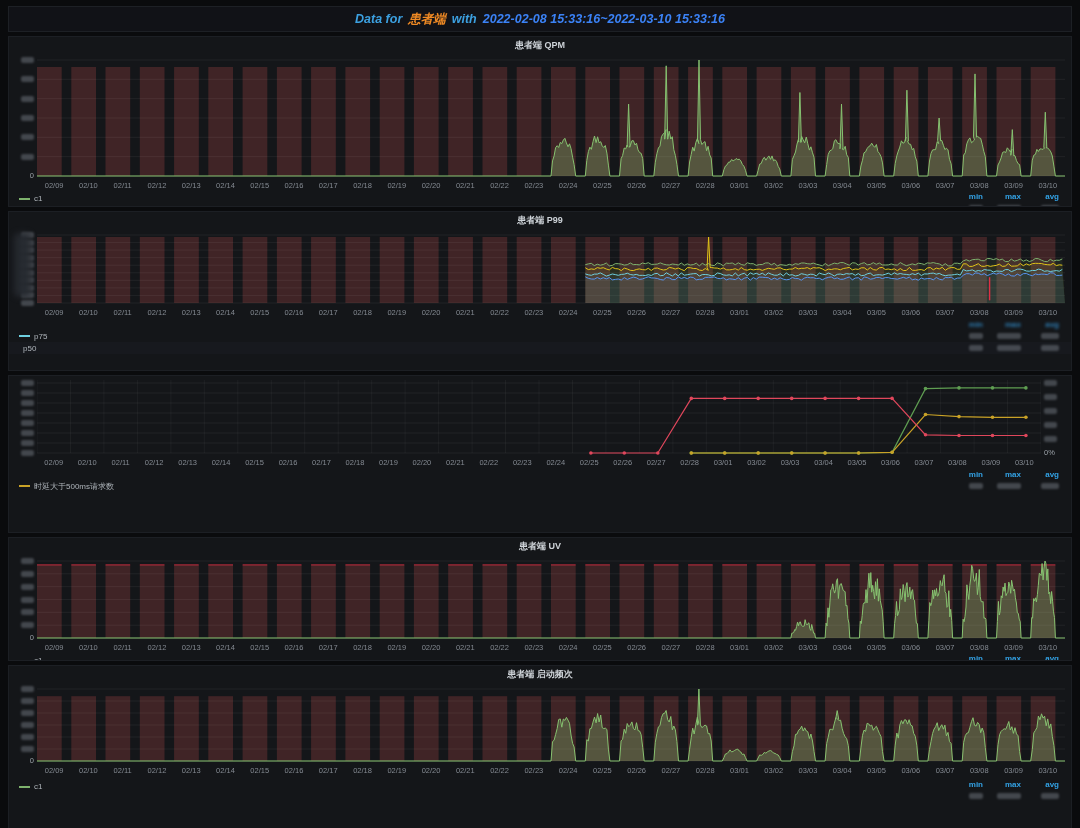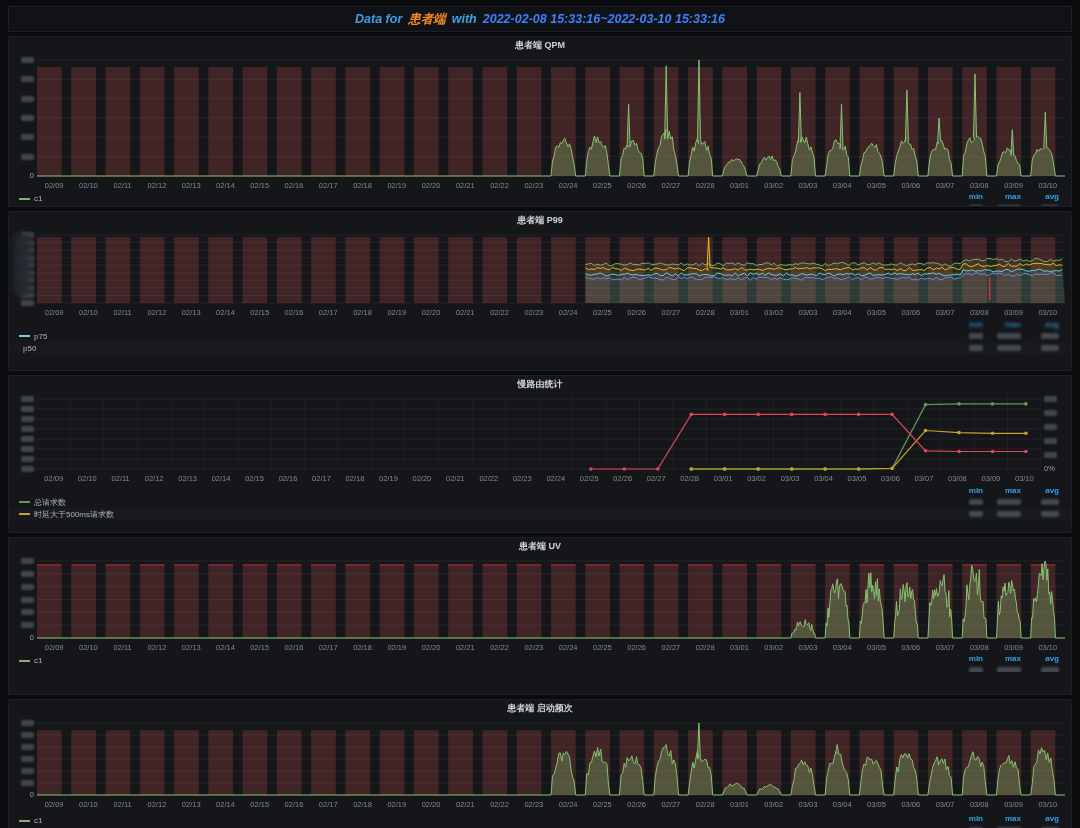--- a/index.html
+++ b/index.html
@@ -5,21 +5,21 @@
   *{box-sizing:border-box;margin:0;padding:0}
   html,body{width:1080px;height:828px;overflow:hidden}
   body{background:#0a0b0d;font-family:"Liberation Sans","DejaVu Sans",sans-serif;color:#c9ced3}
   .hdr{margin:6px 8px 0;height:26px;background:#111217;border:1px solid #1d2025;
        display:flex;align-items:center;justify-content:center;gap:6px;
        font-style:italic;font-weight:bold;font-size:12.5px}
   .hdr .blue{color:#3ca0e0}
   .hdr .orange{color:#f08a24}
   .hdr .orange2{color:#3b82f6}
   .panel{position:relative;margin:4px 8px 0;background:#141619;border:1px solid #1c1f24;overflow:hidden}
-  .p1{height:171px}.p2{height:160px}.p3{height:158px}.p4{height:158px}.p5{height:179px}
+  .p1{height:171px}.p2{height:160px}.p3{height:158px}.p4{height:124px}.p5{height:179px}
   .ptitle{height:16px;line-height:16px;text-align:center;font-size:9px;font-weight:700;color:#ced3d8;filter:blur(.45px)}
   .chartrow{display:flex;align-items:stretch}
   .ygutter{width:28px;position:relative;flex:0 0 28px}
   .ygutter-r{width:30px;position:relative;flex:0 0 30px}
   .plot{flex:1;position:relative;margin-right:6px}
   .p3 .plot{margin-right:0}
   .p1 .plot{height:126px}.p2 .plot{height:78px}.p3 .plot{height:80px}.p4 .plot{height:87px}.p5 .plot{height:82px}
   .plot svg{position:absolute;left:0;top:0}
   .xlabels{display:flex;margin:0 6px 0 28px;height:12px;align-items:center}
   .p3 .xlabels{margin-right:30px}
@@ -309,21 +309,20 @@
           </i>
           <i>
             <span class="blurb" style="width: 18px;"></span>
           </i>
         </div>
       </div>
     </div>
 </section>
 
 <section class="panel p3">
-  <div class="ptitle">慢路由统计</div>
   <div class="chartrow">
     <div class="ygutter">
         <span class="blurb ytick-blob" style="top: 74px;"></span>
         <span class="blurb ytick-blob" style="top: 64px;"></span>
         <span class="blurb ytick-blob" style="top: 54px;"></span>
         <span class="blurb ytick-blob" style="top: 44px;"></span>
         <span class="blurb ytick-blob" style="top: 34px;"></span>
         <span class="blurb ytick-blob" style="top: 24px;"></span>
         <span class="blurb ytick-blob" style="top: 14px;"></span>
         <span class="blurb ytick-blob" style="top: 4px;"></span>
@@ -452,34 +451,20 @@
       <span>03/10</span>
     </div>
   <div class="legend">
       <div class="lg-table">
         <div class="lg-head">
           <span>min</span>
           <span>max</span>
           <span>avg</span>
         </div>
         <div class="lg-row">
-          <span class="dash" style="background: rgb(95, 158, 82);"></span>
-          <span class="lbl">总请求数</span>
-          <span class="sp"></span>
-          <i>
-            <span class="blurb" style="width: 14px;"></span>
-          </i>
-          <i>
-            <span class="blurb" style="width: 24px;"></span>
-          </i>
-          <i>
-            <span class="blurb" style="width: 18px;"></span>
-          </i>
-        </div>
-        <div class="lg-row">
           <span class="dash" style="background: rgb(201, 162, 39);"></span>
           <span class="lbl">时延大于500ms请求数</span>
           <span class="sp"></span>
           <i>
             <span class="blurb" style="width: 14px;"></span>
           </i>
           <i>
             <span class="blurb" style="width: 24px;"></span>
           </i>
           <i>

